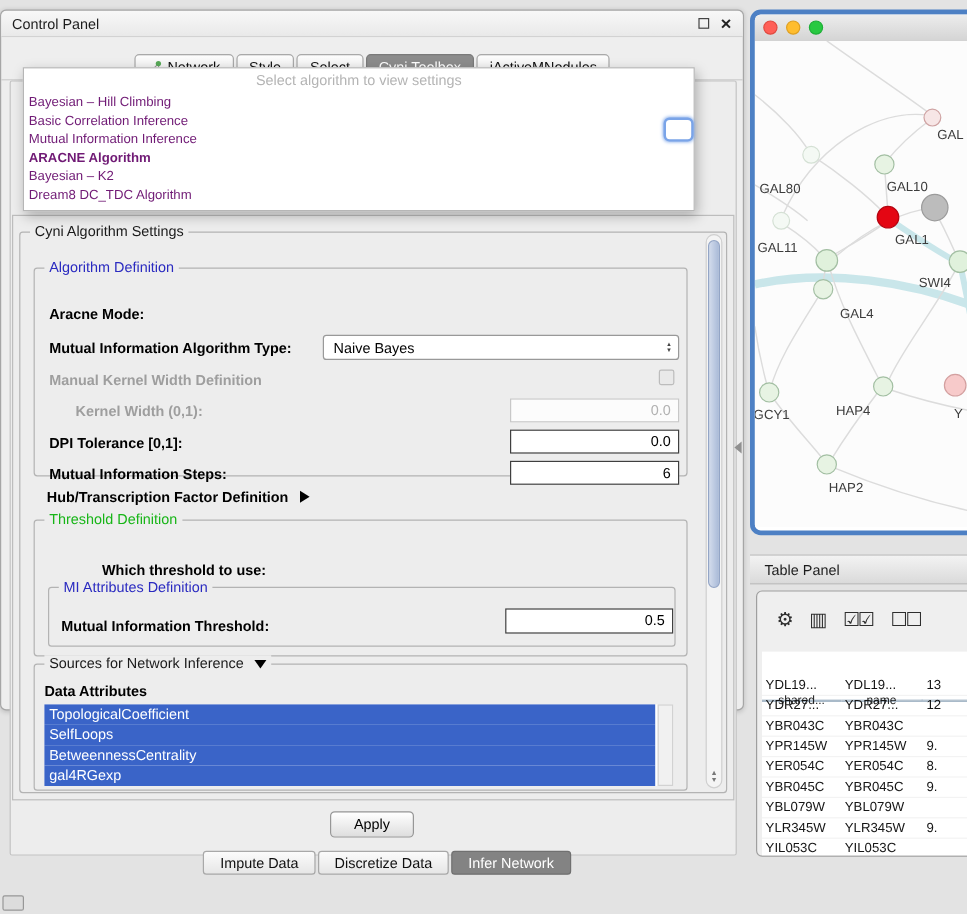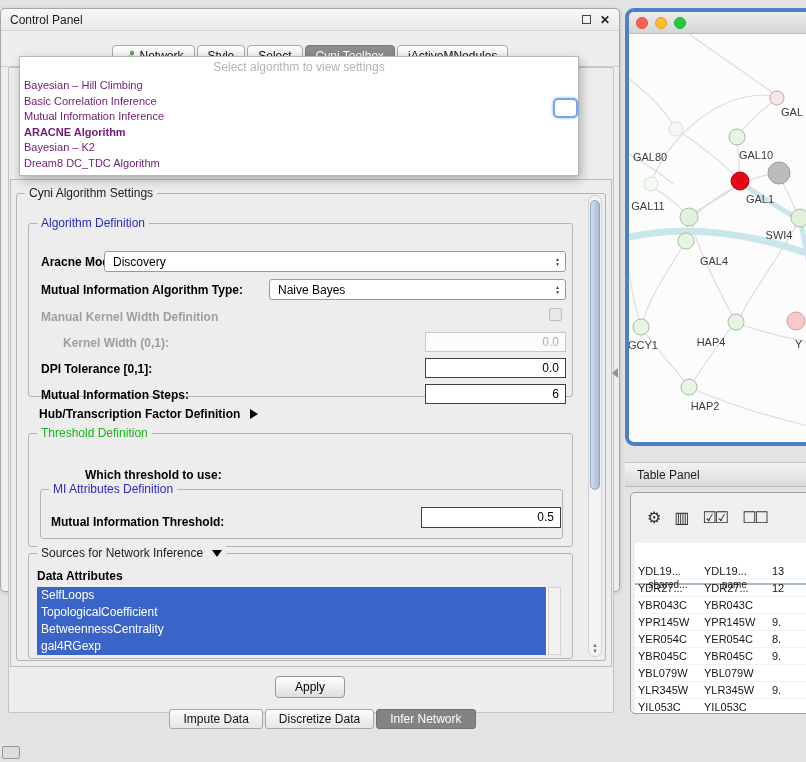--- a/index.html
+++ b/index.html
@@ -186,27 +186,20 @@
 
     <div class="group" id="mainGroup">
       <span class="legend">Cyni Algorithm Settings</span>
     </div>
 
     <div class="group" id="algoGroup">
       <span class="legend blue">Algorithm Definition</span>
     </div>
 
     <span class="lbl" id="lblAracne">Aracne Mode:</span>
-    <div class="combo" id="comboAracne">
-      <span>Discovery</span>
-      <span class="arrows">
-          <i>▲</i>
-          <i>▼</i>
-        </span>
-    </div>
 
     <span class="lbl" id="lblMiType">Mutual Information Algorithm Type:</span>
     <div class="combo" id="comboMiType">
       <span>Naive Bayes</span>
       <span class="arrows">
           <i>▲</i>
           <i>▼</i>
         </span>
     </div>
 
@@ -242,22 +235,22 @@
 
     <div class="group" id="srcGroup">
       <span class="legend">
         <span>Sources for Network Inference</span>
         <span class="tri-down"></span>
       </span>
     </div>
 
     <span class="lbl" id="lblDataAttr">Data Attributes</span>
     <div id="srcList">
+        <div class="src-item">TopologicalCoefficient</div>
         <div class="src-item">SelfLoops</div>
-        <div class="src-item">TopologicalCoefficient</div>
         <div class="src-item">BetweennessCentrality</div>
         <div class="src-item">gal4RGexp</div>
       </div>
     <div id="srcScroll"></div>
 
     <div class="vscroll">
       <div class="vthumb"></div>
       <span class="arrows">
           <i>▲</i>
           <i>▼</i>

